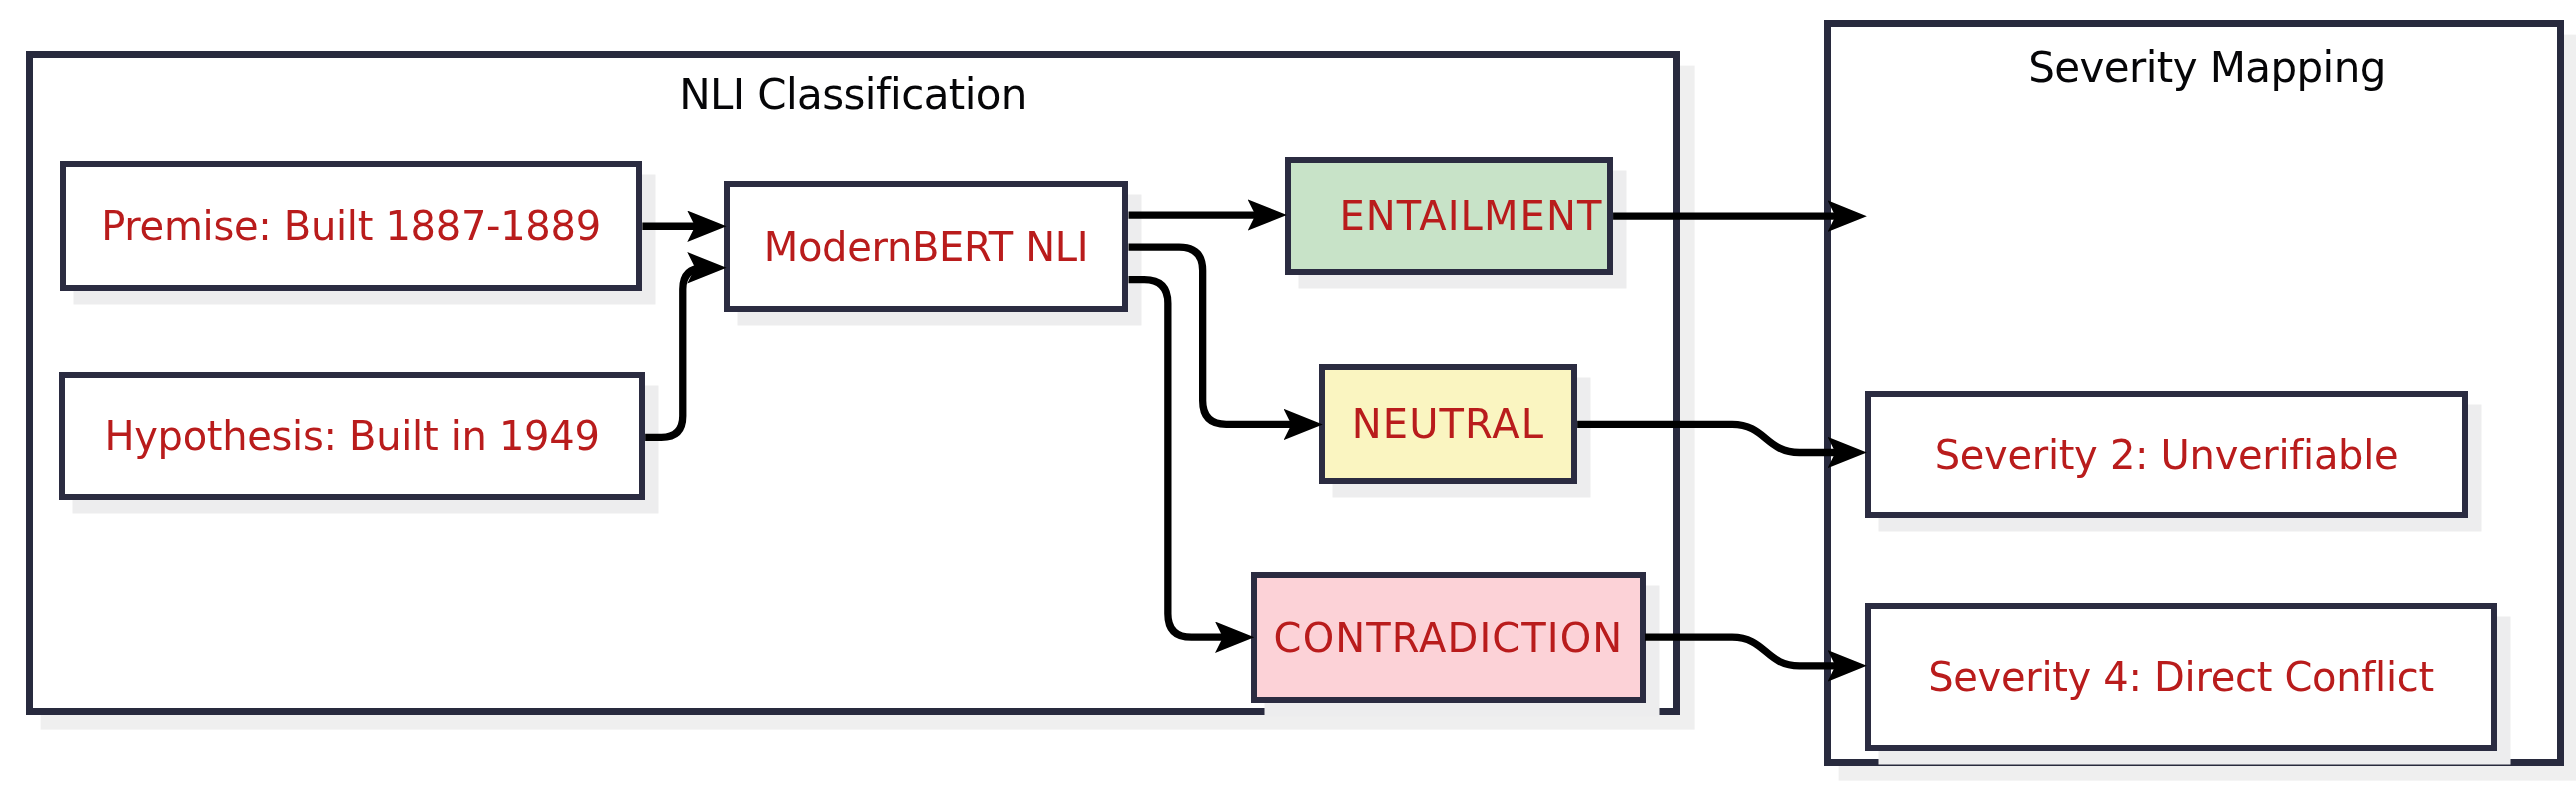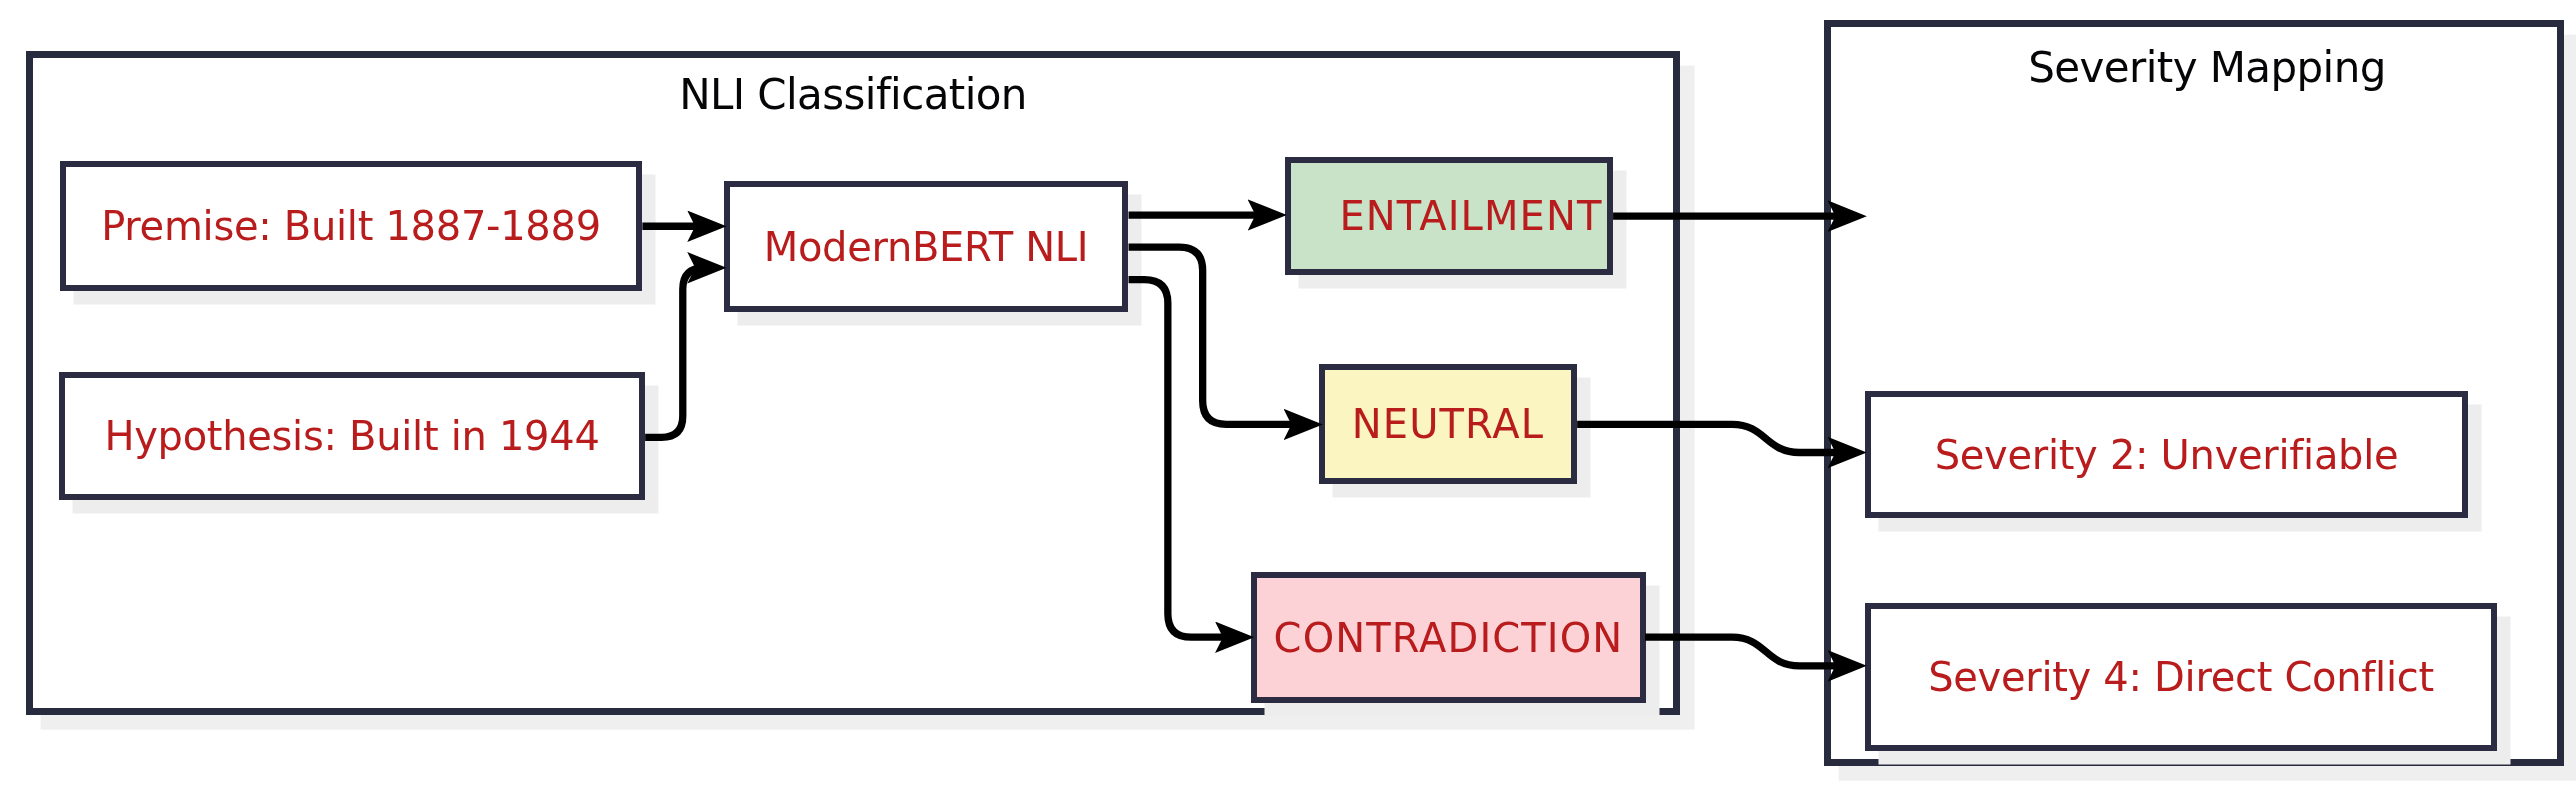--- a/index.html
+++ b/index.html
@@ -69,21 +69,21 @@
 
   <div class="panel" id="panel-severity">
     <div class="panel-title">Severity Mapping</div>
   </div>
 
   <div class="node" id="node-premise">
     <span>Premise: Built 1887-1889</span>
   </div>
 
   <div class="node" id="node-hypothesis">
-    <span>Hypothesis: Built in 1944</span>
+    <span>Hypothesis: Built in 1949</span>
   </div>
 
   <div class="node" id="node-model">
     <span>ModernBERT NLI</span>
   </div>
 
   <div class="node" id="node-entailment" style="background: rgb(200, 227, 200);">
     <span>ENTAILMENT</span>
   </div>
 

